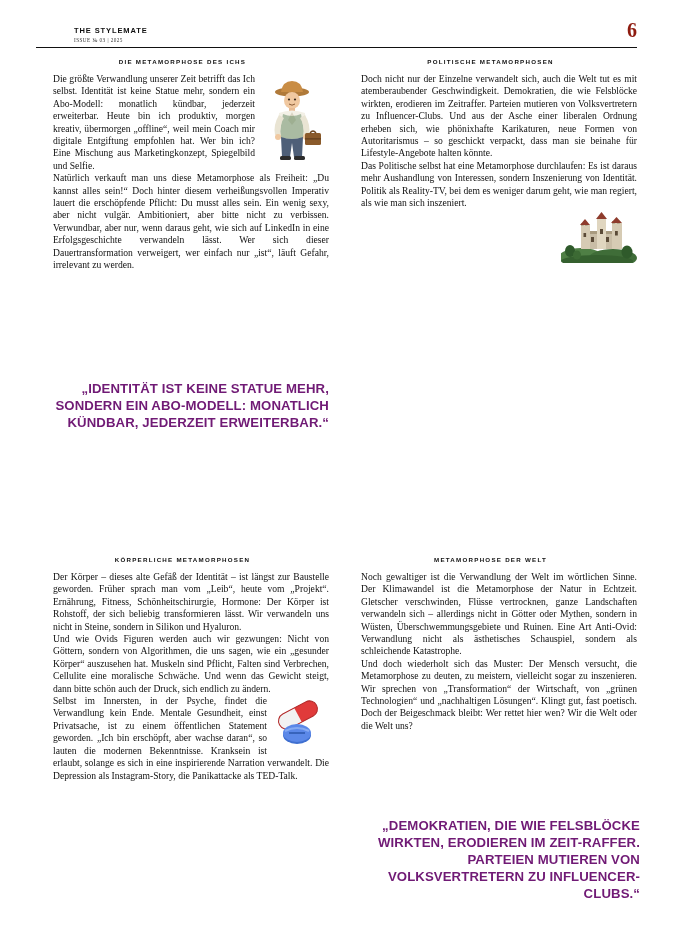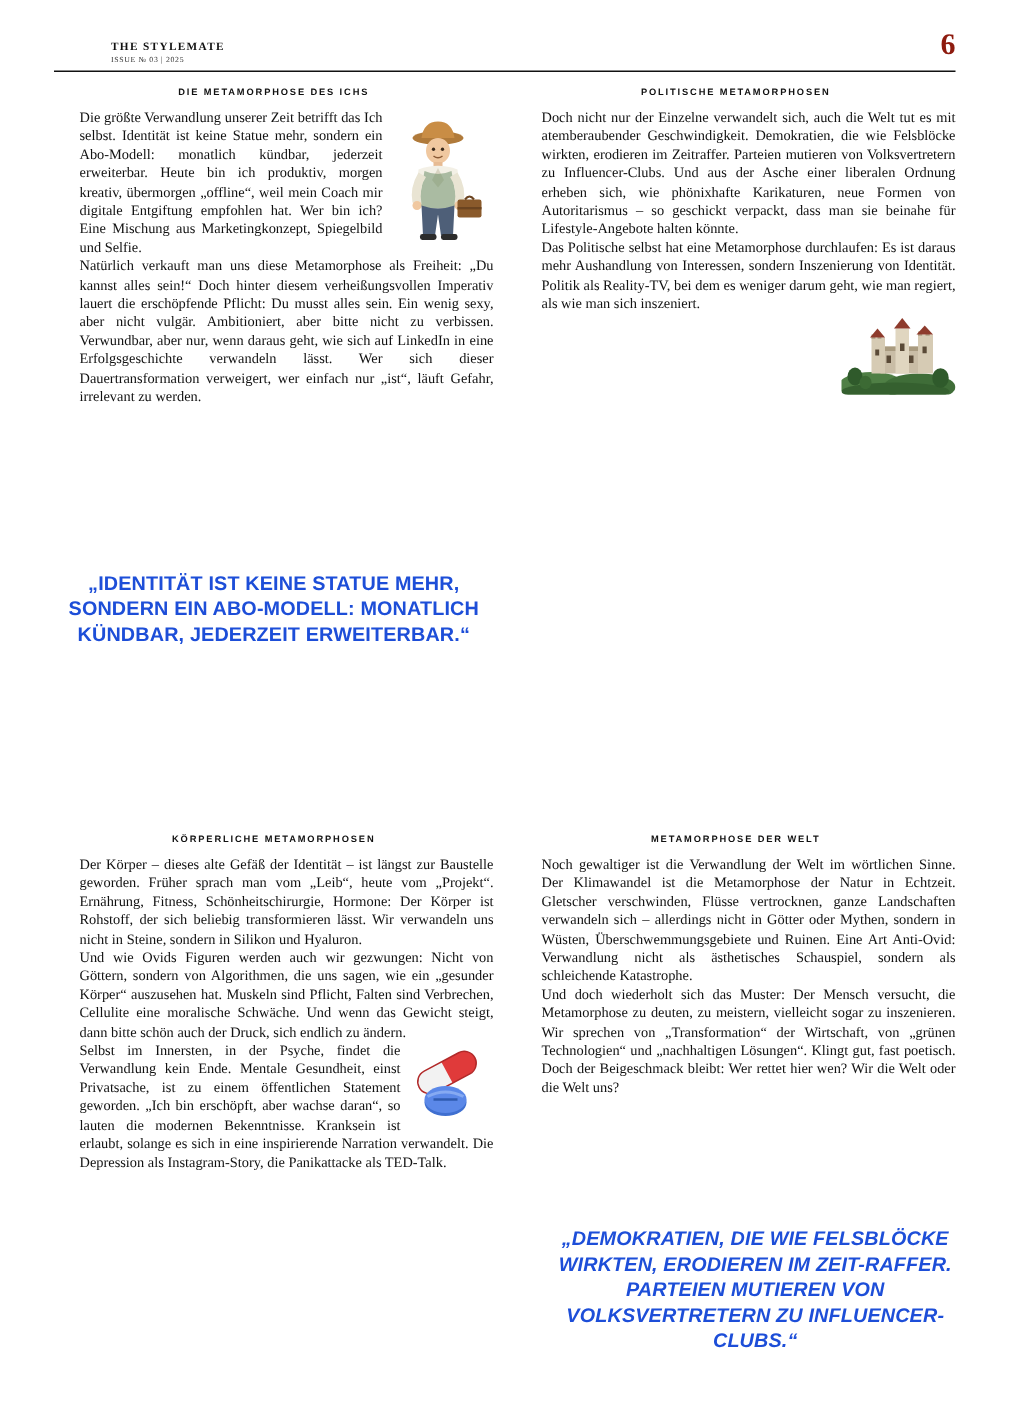--- a/index.html
+++ b/index.html
@@ -23,21 +23,21 @@
 
   
   .masthead {
     position: absolute;
     top: 26px;
     left: 74px;
     right: 40px;
     height: 26px;
   }
   .masthead-title {
-    font-family: Liberation Serif, serif;
+    font-family: Liberation Sans, sans-serif;
     font-size: 7.5px;
     letter-spacing: 0.9px;
     font-weight: bold;
     color: #111;
     text-transform: uppercase;
   }
   .masthead-sub {
     font-family: "Liberation Serif", serif;
     font-size: 5.2px;
     letter-spacing: 0.45px;
@@ -106,36 +106,35 @@
     shape-outside: content-box;
   }
   .illus svg { display: block; }
 
   
   .pullquote {
     font-family: "Liberation Sans", sans-serif;
     font-weight: bold;
     font-size: 13.2px;
     line-height: 17px;
-    text-align: center;
-    color: #1d4ed8;
+    text-align: right;
+    color: #701a75;
     letter-spacing: 0.1px;
   }
   .pq-top-left {
     position: absolute;
     left: 36px;
     width: 293px;
     top: 380px;
   }
   .pq-bottom-right {
     position: absolute;
-    left: 357px;
+    left: 347px;
     width: 293px;
     top: 817px;
-    font-style: italic;
   }
 </style>
 </head>
 <body>
 
 <div class="page">
 
   <div class="masthead">
     <div class="masthead-title">THE Stylemate</div>
     <div class="masthead-sub">Issue № 03 | 2025</div>

